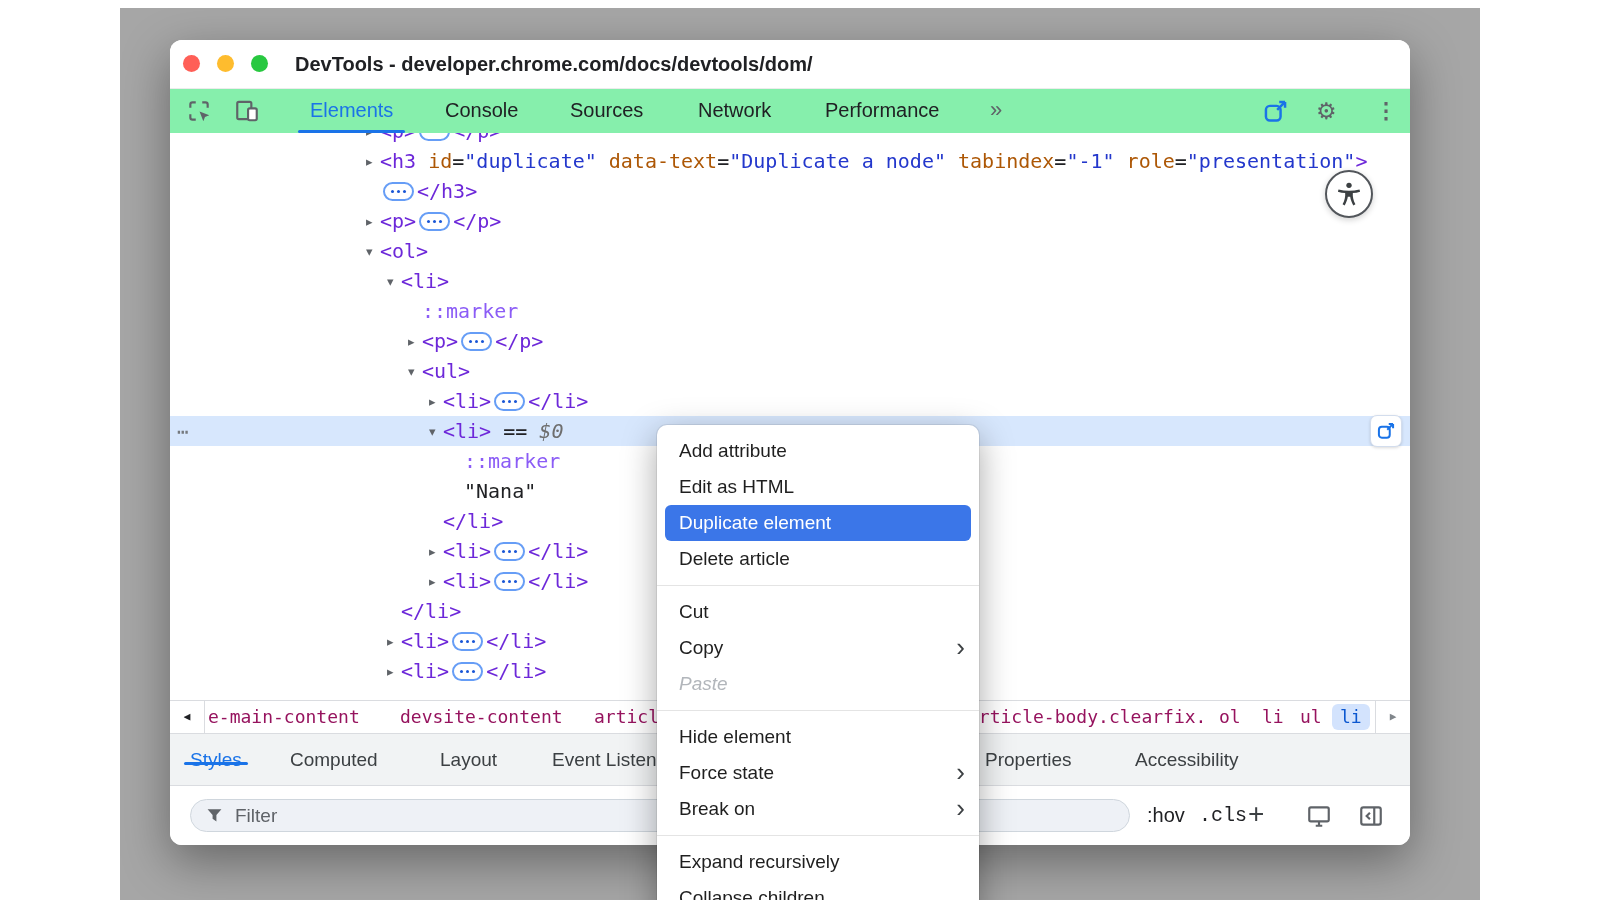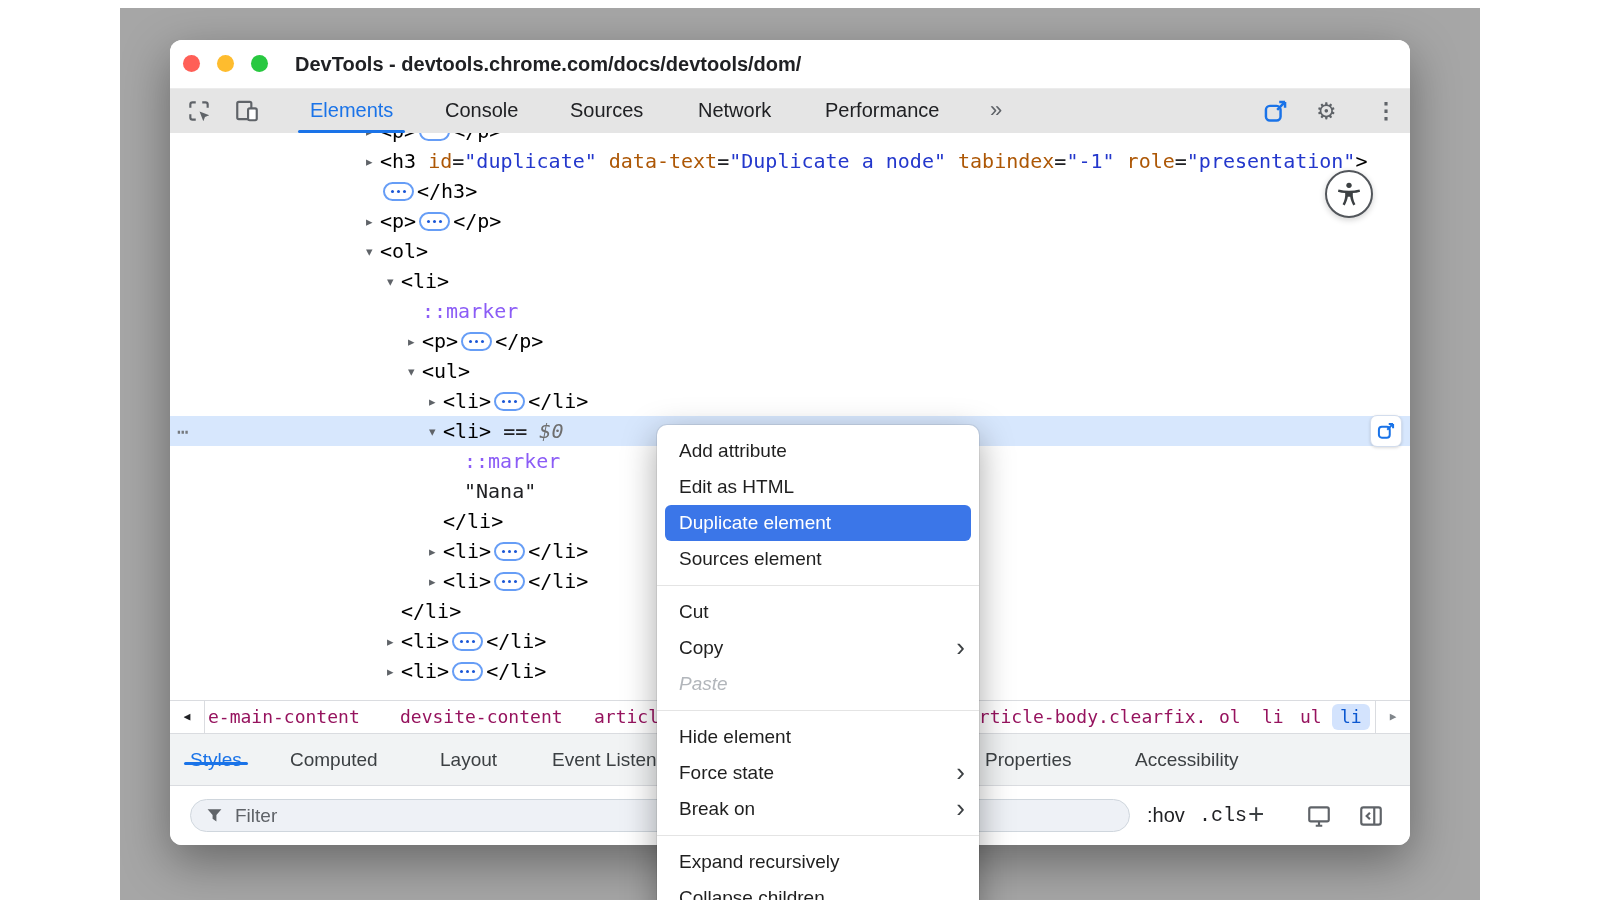--- a/index.html
+++ b/index.html
@@ -10,42 +10,42 @@
   
   .window{position:absolute;left:50px;top:32px;width:1240px;height:805px;background:#fff;
           border-radius:12px;box-shadow:0 16px 48px rgba(0,0,0,.38);overflow:hidden;}
   .titlebar{position:relative;height:48px;background:#fff;border-bottom:1px solid #ececec;}
   .light{position:absolute;top:15px;width:17px;height:17px;border-radius:50%;}
   .light.red{left:13px;background:#ff5f57;}
   .light.yellow{left:47px;background:#febc2e;}
   .light.green{left:81px;background:#28c840;}
   .title{position:absolute;left:125px;top:0;line-height:48px;font-size:20px;font-weight:700;color:#202124;}
   
-  .toolbar{position:relative;height:44px;border-bottom:4px solid #14532d;background:#e5e5e5;}
+  .toolbar{position:relative;height:44px;border-bottom:4px solid #14532d;background:#86efac;}
   .icon-btn{position:absolute;top:9px;width:26px;height:26px;}
   .tb-tab{position:absolute;top:0;height:44px;line-height:43px;font-size:20px;color:#202124;cursor:default;}
   .tb-tab.active{color:#1a73e8;font-weight:500;}
   .tb-tab.active::after{content:"";position:absolute;left:-12px;right:-12px;bottom:0;height:3px;
                         background:#1a73e8;border-radius:2px;}
   .tb-overflow{position:absolute;left:820px;top:0;line-height:42px;font-size:22px;color:#5f6368;letter-spacing:-2px;}
   .tb-gear{position:absolute;left:1146px;top:0;line-height:44px;font-size:23px;color:#5f6368;}
   .tb-kebab{position:absolute;left:1205px;top:0;line-height:44px;font-size:22px;color:#5f6368;font-weight:700;}
   
   .tree{position:absolute;left:0;top:93px;width:1240px;height:567px;overflow:hidden;background:#fff;
         font-family:"DejaVu Sans Mono",monospace;font-size:20px;color:#202124;}
   .tree-inner{margin-top:-17px;}
   .t-row{height:30px;line-height:30px;white-space:pre;position:relative;}
   .t-row.sel{background:#d7e7fd;}
   .t-arrow{display:inline-block;width:14px;font-size:13px;color:#5f6368;
            font-family:"DejaVu Sans",sans-serif;vertical-align:2px;}
   .t-badge{display:inline-block;width:27px;height:15px;border:2px solid #669df6;border-radius:10px;
            vertical-align:middle;margin:0 3px 3px 3px;position:relative;background:#fff;}
   .t-dot{position:absolute;left:50%;top:50%;width:3px;height:3px;margin:-1.5px 0 0 -1.5px;
          border-radius:50%;background:#1a56d6;box-shadow:-6px 0 0 #1a56d6,6px 0 0 #1a56d6;}
-  .tok-tag{color:#000000;margin-top:36px;}
+  .tok-tag{color:#6d28d9;margin-top:36px;}
   .tok-attr{color:#ad5705;}
   .tok-punct{color:#202124;}
   .tok-val{color:#2337cc;}
   .tok-pseudo{color:#8b5cf6;}
   .tok-plain{color:#202124;}
   .tok-dollar{color:#6e6e6e;font-style:italic;}
   .gutter{position:absolute;left:7px;top:0;color:#75797e;font-size:19px;letter-spacing:1px;}
   
   .a11y-btn{position:absolute;left:1155px;top:130px;width:44px;height:44px;border-radius:50%;
             background:#fff;border:2.5px solid #52565b;box-shadow:0 2px 6px rgba(0,0,0,.18);
@@ -94,21 +94,21 @@
 <body>
 
 <div class="backdrop">
 
   <div class="window">
 
     <div class="titlebar">
       <span class="light red"></span>
       <span class="light yellow"></span>
       <span class="light green"></span>
-      <span class="title">DevTools - devtools.chrome.com/docs/devtools/dom/</span>
+      <span class="title">DevTools - developer.chrome.com/docs/devtools/dom/</span>
     </div>
 
     <div class="toolbar">
       <span class="icon-btn" style="left:16px;">
         <svg viewBox="0 0 24 24" width="26" height="26" fill="none" stroke="#5f6368" stroke-width="2">
           <path d="M4 9V6a2 2 0 0 1 2-2h3"></path>
             <path d="M15 4h3a2 2 0 0 1 2 2v3"></path>
             <path d="M4 15v3a2 2 0 0 0 2 2h3"></path>
           <path fill="#5f6368" stroke="none" d="M12.5 12.5l9 3.5-4 1.5-1.5 4z"></path>
         </svg>
@@ -223,21 +223,21 @@
         </svg>
       </span>
     </div>
 
   </div>
 
   <div class="ctx" id="ctx">
       <div class="menu-item"><span>Add attribute</span></div>
       <div class="menu-item"><span>Edit as HTML</span></div>
       <div class="menu-item hl"><span>Duplicate element</span></div>
-      <div class="menu-item"><span>Sources element</span></div>
+      <div class="menu-item"><span>Delete article</span></div>
       <div class="menu-sep"></div>
       <div class="menu-item"><span>Cut</span></div>
       <div class="menu-item"><span>Copy</span><span class="menu-chevron">›</span></div>
       <div class="menu-item disabled"><span>Paste</span></div>
       <div class="menu-sep"></div>
       <div class="menu-item"><span>Hide element</span></div>
       <div class="menu-item"><span>Force state</span><span class="menu-chevron">›</span></div>
       <div class="menu-item"><span>Break on</span><span class="menu-chevron">›</span></div>
       <div class="menu-sep"></div>
       <div class="menu-item"><span>Expand recursively</span></div>

